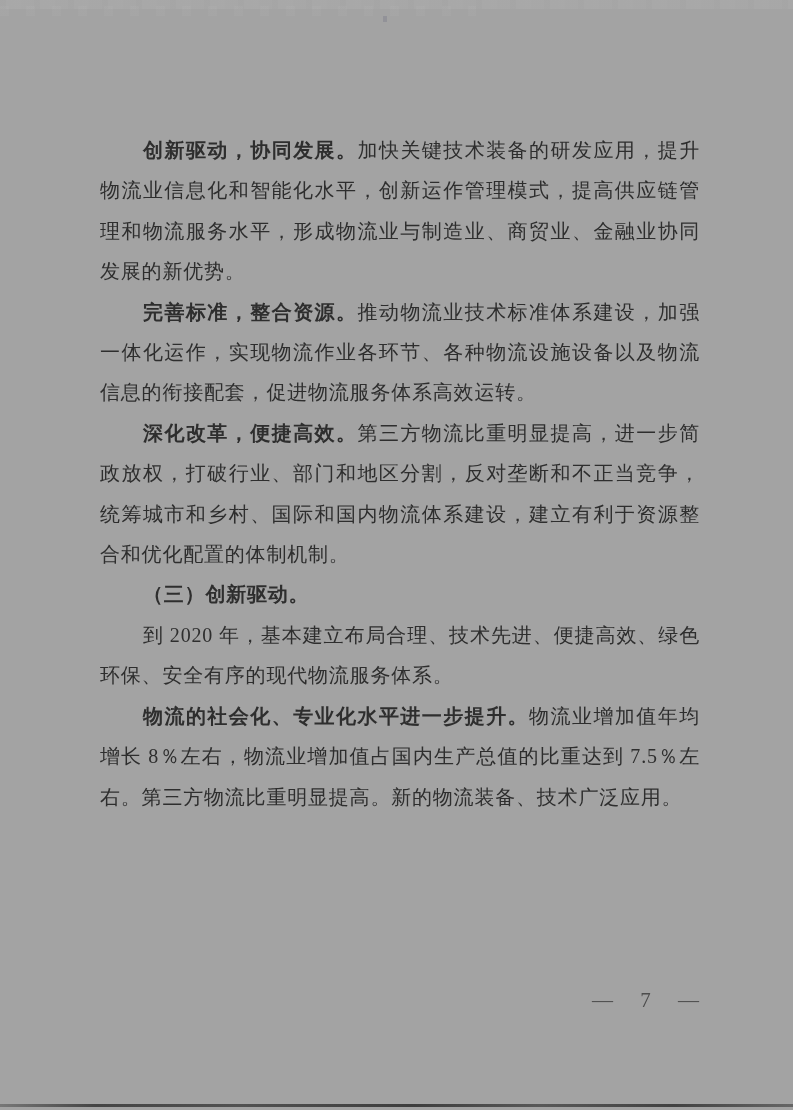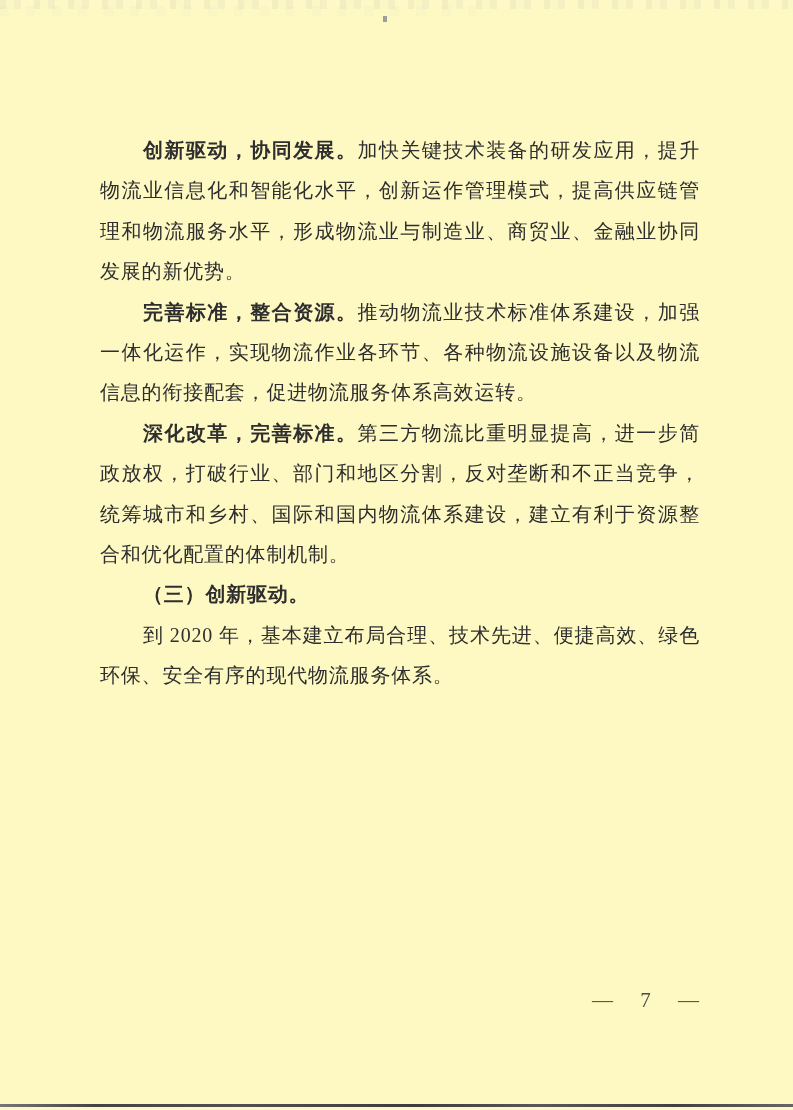--- a/index.html
+++ b/index.html
@@ -4,21 +4,21 @@
 <style>
   html, body {
     margin: 0;
     padding: 0;
     background: #ffffff;
   }
   .page {
     position: relative;
     width: 793px;
     height: 1110px;
-    background: #fef9c3;
+    background: #a3a3a3;
     overflow: hidden;
     font-family: "Liberation Serif", "DejaVu Serif", serif;
   }
   
   .scan-noise-top {
     position: absolute;
     top: 0; left: 0;
     width: 100%;
     height: 9px;
     background:
@@ -101,26 +101,27 @@
   <div class="scan-noise-top2"></div>
   <div class="scan-speck"></div>
 
   <main class="content">
 
     <p class="para"><span class="lead">创新驱动，协同发展。</span><span>加快关键技术装备的研发应用，提升物流业信息化和智能化水平，创新运作管理模式，提高供应链管理和物流服务水平，形成物流业与制造业、商贸业、金融业协同发展的新优势。</span></p>
 
 
     <p class="para"><span class="lead">完善标准，整合资源。</span><span>推动物流业技术标准体系建设，加强一体化运作，实现物流作业各环节、各种物流设施设备以及物流信息的衔接配套，促进物流服务体系高效运转。</span></p>
 
-    <p class="para"><span class="lead">深化改革，完善标准。</span><span>第三方物流比重明显提高，进一步简政放权，打破行业、部门和地区分割，反对垄断和不正当竞争，统筹城市和乡村、国际和国内物流体系建设，建立有利于资源整合和优化配置的体制机制。</span></p>
+    <p class="para"><span class="lead">深化改革，便捷高效。</span><span>第三方物流比重明显提高，进一步简政放权，打破行业、部门和地区分割，反对垄断和不正当竞争，统筹城市和乡村、国际和国内物流体系建设，建立有利于资源整合和优化配置的体制机制。</span></p>
 
     <p class="para heading">（三）创新驱动。</p>
 
     <p class="para"><span>到 2020 年，基本建立布局合理、技术先进、便捷高效、绿色环保、安全有序的现代物流服务体系。</span></p>
 
+    <p class="para"><span class="lead">物流的社会化、专业化水平进一步提升。</span><span>物流业增加值年均增长 8％左右，物流业增加值占国内生产总值的比重达到 7.5％左右。第三方物流比重明显提高。新的物流装备、技术广泛应用。</span></p>
 
 
   </main>
 
   <div class="page-number">— 7 —</div>
 
   <div class="scan-line-bottom"></div>
 
 </div>
 

